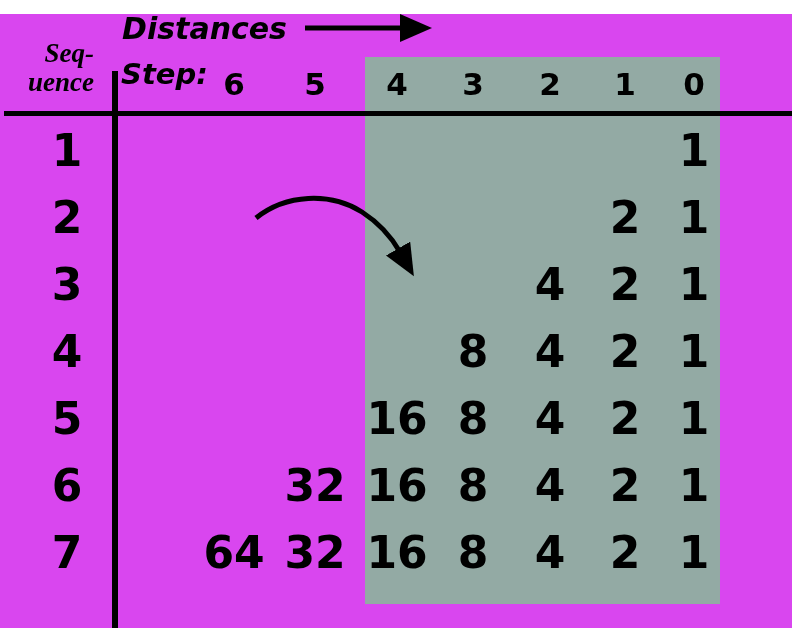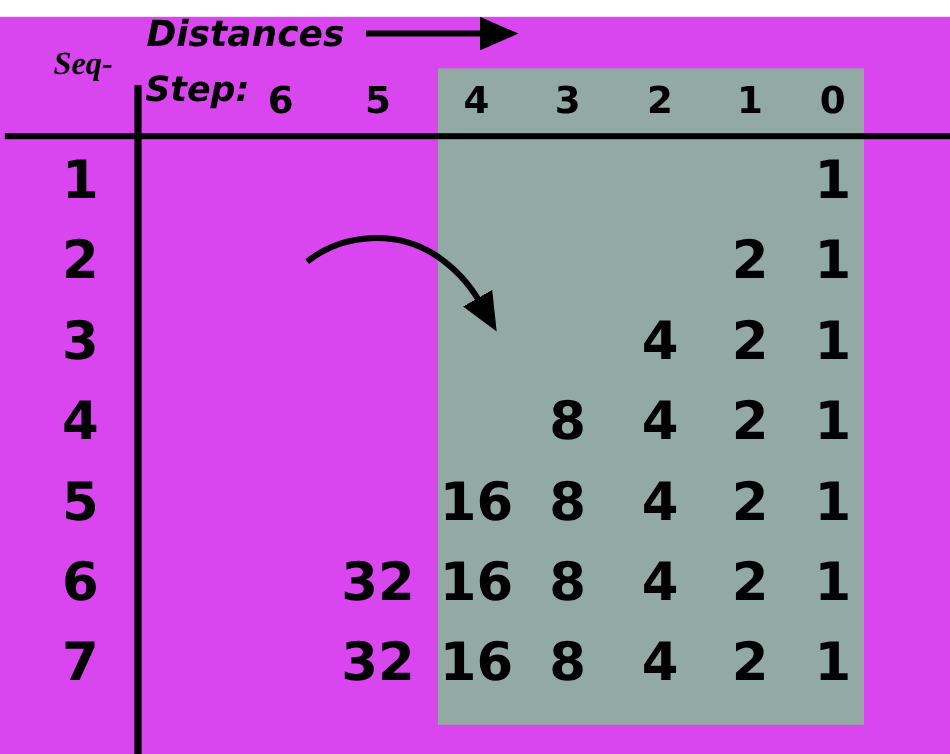--- a/index.html
+++ b/index.html
@@ -62,20 +62,21 @@
 
   <div id="kernel-shade" style="background: rgb(147, 170, 164);"></div>
 
   <div id="header-rule"></div>
   <div id="divider-rule"></div>
 
   <div id="distances-title" class="lbl">Distances</div>
 
   <div id="sequence-label" class="lbl">
     <div>Seq-</div>
+    <div>uence</div>
   </div>
 
   <div id="step-label" class="lbl">Step:</div>
 
 
   <div class="hcell c6">6</div>
   <div class="hcell c5">5</div>
   <div class="hcell c4">4</div>
   <div class="hcell c3">3</div>
   <div class="hcell c2">2</div>
@@ -131,20 +132,21 @@
   <div class="cell c0 r4">1</div>
 
   <div class="cell c6 r5"></div>
   <div class="cell c5 r5">32</div>
   <div class="cell c4 r5">16</div>
   <div class="cell c3 r5">8</div>
   <div class="cell c2 r5">4</div>
   <div class="cell c1 r5">2</div>
   <div class="cell c0 r5">1</div>
 
+  <div class="cell c6 r6">64</div>
   <div class="cell c5 r6">32</div>
   <div class="cell c4 r6">16</div>
   <div class="cell c3 r6">8</div>
   <div class="cell c2 r6">4</div>
   <div class="cell c1 r6">2</div>
   <div class="cell c0 r6">1</div>
 
   <svg id="arrow-overlay" viewBox="0 0 792 628" xmlns="http://www.w3.org/2000/svg">
     <defs>
       <marker id="ah" markerUnits="userSpaceOnUse" markerWidth="36" markerHeight="28" refX="4" refY="14" orient="auto">

